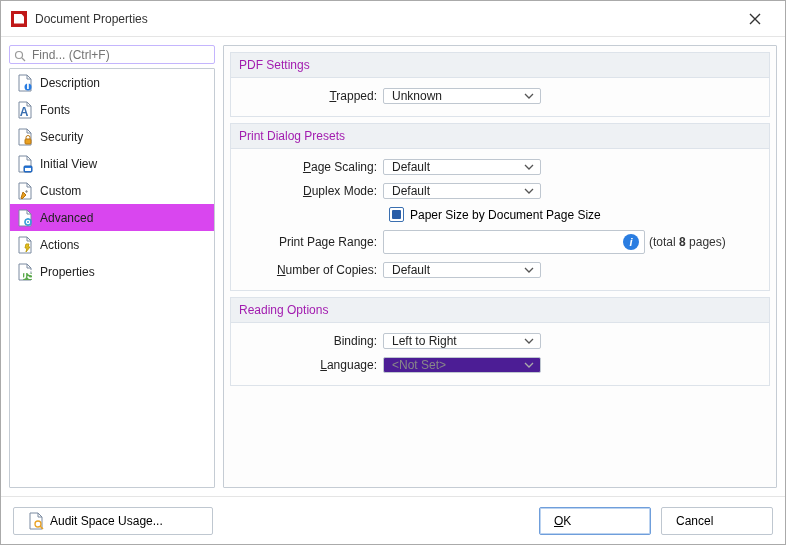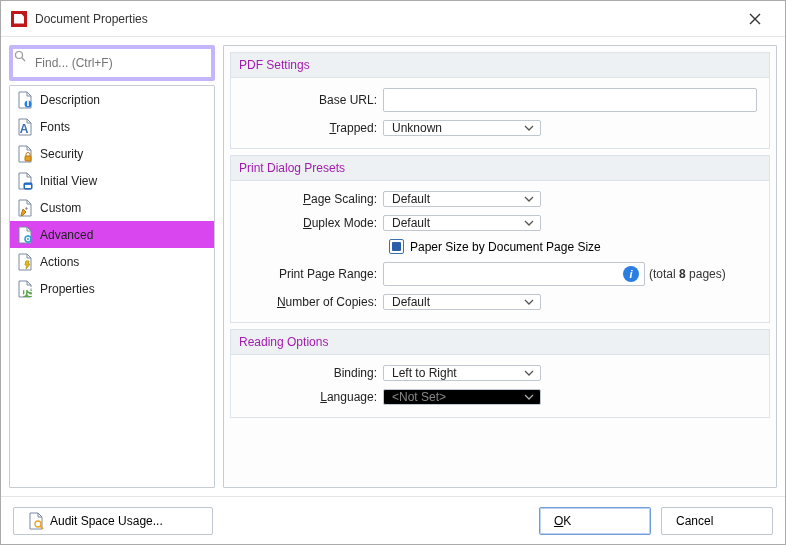--- a/index.html
+++ b/index.html
@@ -12,21 +12,21 @@
 .titlebar .title { flex: 1; color: #333; }
 .titlebar .close { width: 40px; height: 34px; display:flex; align-items:center; justify-content:center; cursor:pointer; }
 .titlebar .close svg { width:12px; height:12px; }
 
 
 .content { flex: 1; display: flex; padding: 8px; gap: 8px; min-height: 0; }
 
 
 .leftcol { width: 206px; display: flex; flex-direction: column; }
 .search { position: relative; margin-bottom: 4px; }
-.search input { width: 100%; height: 36px; border: 4px solid #c4b5fd; border-radius: 2px; padding: 0 6px 0 22px; color: #888; background:#fff; }
+.search input { width: 100%; height: 19px; border: 1px solid #c4b5fd; border-radius: 2px; padding: 0 6px 0 22px; color: #888; background:#fff; }
 .search .mag { position:absolute; left:5px; top:5px; width:12px; height:12px; }
 .navlist { flex:1; border: 1px solid #c5ccd4; background:#fff; border-radius:1px; }
 .navitem { height: 27px; display:flex; align-items:center; padding: 0 6px; gap:6px; cursor:pointer; }
 .navitem.selected { background: #d946ef; }
 .navitem .icon { width:18px; height:18px; display:flex; align-items:center; justify-content:center; }
 .navitem .label { color:#222; }
 
 
 .rightcol { flex:1; border: 1px solid #c5ccd4; border-radius:1px; background:#fdfdfd; padding: 0; overflow:auto; }
 .group { margin: 6px; }
@@ -34,21 +34,21 @@
 .group-body { border: 1px solid #dde3ea; border-top: 1px solid #dde3ea; padding: 10px 12px 12px 12px; }
 .row { display:flex; align-items:center; margin-bottom: 8px; }
 .row:last-child { margin-bottom: 0; }
 .row .lbl { width: 140px; text-align: right; padding-right: 6px; color:#222; }
 .row .lbl .u { text-decoration: underline; }
 .textinput { height: 24px; border:1px solid #bfc7d0; border-radius:2px; padding: 0 6px; background:#fff; }
 .textinput.wide { flex:1; }
 .select { height:16px; border:1px solid #bfc7d0; border-radius:2px; background:#fff; display:flex; align-items:center; padding: 0 4px 0 8px; width: 158px; position:relative; cursor:pointer; }
 .select .val { flex:1; color:#222; }
 .select .chev { width:14px; height:14px; }
-.select.disabled { background:#000000; color:#888; }
+.select.disabled { background:#4c1d95; color:#888; }
 .select.disabled .val { color:#888; }
 .checkrow { display:flex; align-items:center; gap:6px; margin-left: 146px; margin-bottom:8px; }
 .checkbox { width:15px; height:15px; border:1px solid #3a6fb0; border-radius:2px; display:flex; align-items:center; justify-content:center; background:#fff; cursor:pointer; }
 .checkbox .mark { width:9px; height:9px; background:#2a5ea8; border-radius:1px; }
 .info-icon { width:16px; height:16px; border-radius:50%; background:#2a7de1; color:#fff; display:flex; align-items:center; justify-content:center; font-style:italic; font-weight:bold; font-size:11px; margin-left:-22px; margin-right:4px; }
 .hint { color:#333; margin-left:6px; }
 .hint b { font-weight:bold; }
 .range-wrap { display:flex; align-items:center; flex:1; }
 .range-input { flex:0 0 262px; display:flex; align-items:center; }
 .range-input input { width:100%; height:24px; border:1px solid #bfc7d0; border-radius:2px; padding:0 24px 0 6px; }
@@ -177,24 +177,20 @@
       </div>
     </div>
   </div>
 
   <div class="rightcol">
 
     <div class="group">
       <div class="group-header">PDF Settings</div>
       <div class="group-body">
         <div class="row">
-          <div class="lbl">Base URL:</div>
-          <input class="textinput wide" value="" style="">
-        </div>
-        <div class="row">
           <div class="lbl"><span class="u">T</span>rapped:</div>
           <div class="select">
             <span class="val">Unknown</span>
             <svg class="chev" viewBox="0 0 14 14">
                 <path d="M3 5 l4 4 l4 -4" stroke="#555" stroke-width="1.3" fill="none"></path>
               </svg>
           </div>
         </div>
       </div>
     </div>

